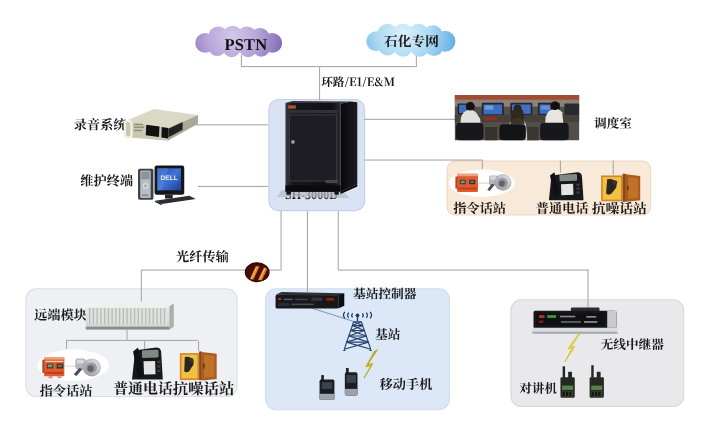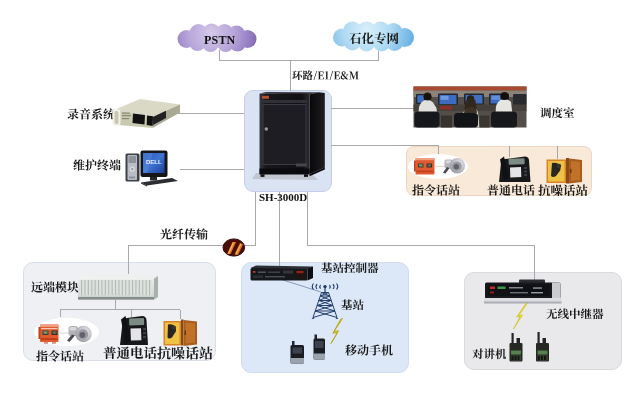--- a/index.html
+++ b/index.html
@@ -67,22 +67,22 @@
     <circle cx="352.5" cy="31.0" r="9.5" fill="url(#gb)"></circle>
     <circle cx="366.5" cy="31.0" r="9.5" fill="url(#gb)"></circle>
     <circle cx="380.5" cy="31.0" r="9.5" fill="url(#gb)"></circle>
     <circle cx="393.5" cy="32.0" r="9" fill="url(#gb)"></circle>
     <circle cx="404.5" cy="37.5" r="9.5" fill="url(#gb)"></circle>
     <circle cx="394.5" cy="42.5" r="8.5" fill="url(#gb)"></circle>
     <circle cx="381.5" cy="43.0" r="8.5" fill="url(#gb)"></circle>
     <circle cx="366.5" cy="43.0" r="8.5" fill="url(#gb)"></circle>
     <circle cx="352.5" cy="42.0" r="8.5" fill="url(#gb)"></circle>
 </svg>
-<div class="lat" style="left:204px;top:32.6px;font-size:12px;letter-spacing:0.2px">PSTN</div>
-<div class="lat" style="left:259px;top:191px;font-size:11px">SH-3000D</div>
+<div class="lat" style="left:204px;top:32.6px;font-size:15px;letter-spacing:0.2px">PSTN</div>
+<div class="lat" style="left:259px;top:172px;font-size:11px">SH-3000D</div>
 <div style="position:absolute;left:349.4px;top:30.2px"><svg width="50" height="12" viewBox="0 0 50 12">
       <path d="M0.5 1.8H9.6L10.5 0.6Q10.5 0.6 10.6 0.7Q10.8 0.9 11.1 1.1Q11.3 1.3 11.6 1.5Q11.9 1.7 12.1 1.9Q12.1 2.1 11.8 2.1H0.6ZM3.6 5.9H10.0V6.3H3.6ZM3.7 10.5H10.0V10.9H3.7ZM9.4 5.9H9.3L10 5.1L11.5 6.3Q11.4 6.4 11.3 6.5Q11.1 6.5 10.9 6.6V11.6Q10.9 11.7 10.7 11.8Q10.5 11.9 10.2 11.9Q9.9 12 9.6 12.0H9.4ZM4.4 1.8H6.2Q5.8 3.2 5 4.5Q4.2 5.9 3 7.1Q1.8 8.3 0.4 9.1L0.3 9.0Q1.1 8.3 1.7 7.4Q2.4 6.5 2.9 5.6Q3.5 4.6 3.8 3.6Q4.2 2.7 4.4 1.8ZM4.6 5.9V11.7Q4.6 11.8 4.3 11.9Q4 12.1 3.4 12.1H3.1V6.3L3.7 5.5L4.8 5.9ZM18.4 0.6 20.3 0.8Q20.3 1 20.2 1.1Q20.1 1.1 19.9 1.2V9.9Q19.9 10.1 20 10.2Q20.2 10.3 20.6 10.3H21.8Q22.2 10.3 22.5 10.3Q22.7 10.3 22.9 10.3Q23 10.3 23.1 10.2Q23.2 10.2 23.3 10.1Q23.4 9.9 23.6 9.4Q23.7 8.9 23.9 8.2H24.1L24.1 10.2Q24.4 10.3 24.5 10.5Q24.6 10.6 24.6 10.8Q24.6 11.2 24.4 11.4Q24.1 11.6 23.5 11.7Q22.9 11.8 21.7 11.8H20.3Q19.6 11.8 19.2 11.6Q18.8 11.5 18.6 11.2Q18.4 10.9 18.4 10.3ZM22.5 2.4 24.1 3.7Q24.1 3.8 24 3.8Q23.8 3.8 23.6 3.8Q23 4.4 22.2 5.1Q21.5 5.9 20.5 6.6Q19.6 7.2 18.5 7.9Q17.4 8.5 16.2 8.9L16.1 8.8Q17.1 8.2 18.1 7.4Q19 6.6 19.9 5.8Q20.7 4.9 21.4 4.0Q22.1 3.2 22.5 2.4ZM14.5 4.4 15.1 3.8 16.4 4.2Q16.3 4.3 16.2 4.4Q16.1 4.4 16 4.5V11.8Q16 11.8 15.8 11.9Q15.6 12 15.3 12.1Q15.1 12.1 14.8 12.1H14.5ZM15.6 0.4 17.7 1.1Q17.7 1.2 17.6 1.3Q17.4 1.3 17.2 1.3Q16.7 2.6 16 3.7Q15.4 4.8 14.6 5.6Q13.8 6.4 12.9 7.1L12.7 7.0Q13.3 6.2 13.9 5.1Q14.4 4.1 14.9 2.9Q15.3 1.7 15.6 0.4ZM33.2 7 34.1 6.2 35.5 7.6Q35.4 7.7 35.3 7.7Q35.2 7.7 35 7.7Q34.6 8.1 34 8.6Q33.4 9.1 32.7 9.5Q32.1 9.9 31.5 10.2L31.4 10.2Q31.7 9.8 32 9.4Q32.2 9 32.5 8.6Q32.8 8.2 33 7.8Q33.2 7.3 33.4 7.0ZM32.3 0.8Q32.2 1 32.1 1.0Q32 1.1 31.7 1.1L31.8 0.8Q31.7 1.2 31.5 1.9Q31.4 2.5 31.1 3.3Q30.9 4 30.7 4.8Q30.5 5.5 30.3 6.2Q30.1 6.9 29.9 7.4H30.0L29.4 8.1L28 7.2Q28.1 7 28.4 6.9Q28.6 6.8 28.8 6.7L28.3 7.2Q28.5 6.7 28.8 6.0Q29 5.3 29.2 4.5Q29.5 3.7 29.7 2.9Q29.9 2.1 30.1 1.4Q30.2 0.7 30.3 0.3ZM28 9.1Q29.6 9.1 30.7 9.3Q31.8 9.6 32.4 10.0Q33.1 10.4 33.4 10.8Q33.7 11.2 33.7 11.6Q33.7 11.9 33.5 12.1Q33.2 12.3 32.8 12.2Q32.4 11.8 31.8 11.4Q31.2 10.9 30.6 10.5Q29.9 10.1 29.2 9.8Q28.5 9.5 27.9 9.3ZM33.9 7.0V7.4H29.6L29.4 7.0ZM35.5 3.8Q35.5 3.8 35.6 3.9Q35.8 4 36 4.2Q36.3 4.4 36.5 4.6Q36.8 4.8 37 5.0Q37 5.2 36.6 5.2H25.6L25.5 4.9H34.7ZM34.5 1.4Q34.5 1.4 34.6 1.5Q34.8 1.6 35 1.8Q35.2 2 35.5 2.2Q35.7 2.4 35.9 2.6Q35.9 2.8 35.6 2.8H26.3L26.2 2.4H33.7ZM44 3.1Q45 4.1 45.7 5.0Q46.3 5.9 46.6 6.7Q46.9 7.5 46.9 8.1Q47 8.7 46.8 9.1Q46.7 9.4 46.4 9.5Q46.2 9.5 45.9 9.2Q45.8 8.6 45.6 7.8Q45.4 7.1 45.2 6.3Q44.9 5.4 44.6 4.6Q44.2 3.8 43.8 3.2ZM47.4 2.5Q47.4 2.6 47.3 2.7Q47.2 2.8 46.9 2.8Q46.7 3.7 46.4 4.7Q46.1 5.8 45.7 6.8Q45.3 7.9 44.6 8.9Q44 9.8 43.1 10.6L43 10.5Q43.5 9.6 44 8.6Q44.4 7.5 44.7 6.4Q45 5.3 45.2 4.2Q45.4 3.1 45.5 2.1ZM40.3 3.1Q41.4 3.9 42.1 4.7Q42.8 5.5 43.2 6.3Q43.5 7 43.6 7.5Q43.7 8.1 43.6 8.4Q43.4 8.8 43.2 8.8Q43 8.9 42.6 8.6Q42.5 8.1 42.3 7.4Q42 6.7 41.7 5.9Q41.4 5.2 41 4.5Q40.6 3.8 40.2 3.2ZM44.2 2.5Q44.2 2.7 44.1 2.7Q44 2.8 43.7 2.8Q43.5 3.7 43.3 4.7Q43 5.6 42.6 6.7Q42.2 7.7 41.6 8.6Q41.1 9.6 40.3 10.3L40.1 10.2Q40.6 9.3 41 8.3Q41.4 7.3 41.6 6.2Q41.9 5.1 42 4.1Q42.2 3 42.2 2.1ZM47.3 1.3 48 0.5 49.4 1.6Q49.3 1.7 49.2 1.7Q49 1.8 48.9 1.8V10.5Q48.9 10.9 48.7 11.3Q48.6 11.6 48.2 11.8Q47.7 12.1 46.8 12.1Q46.8 11.8 46.7 11.6Q46.6 11.3 46.4 11.2Q46.2 11 46 10.9Q45.7 10.8 45.1 10.7V10.5Q45.1 10.5 45.3 10.5Q45.6 10.6 46 10.6Q46.3 10.6 46.6 10.6Q47 10.6 47.1 10.6Q47.3 10.6 47.4 10.6Q47.4 10.5 47.4 10.3V1.3ZM40 11.6Q40 11.7 39.9 11.8Q39.7 11.9 39.5 12.0Q39.2 12.1 38.9 12.1H38.6V1.3V0.6L40.1 1.3H48.0V1.6H40.0Z" fill="#1a1a1a"></path>
     </svg></div>
 <div style="position:absolute;left:291.8px;top:66px"><svg width="67" height="10" viewBox="0 0 67 10">
       <path d="M7.7 1.5Q7.4 2.9 6.9 4.1Q6.3 5.4 5.4 6.5Q4.5 7.5 3.4 8.4L3.3 8.3Q3.9 7.6 4.3 6.8Q4.8 6 5.2 5.0Q5.6 4.1 5.9 3.2Q6.2 2.2 6.4 1.3H7.7ZM7.7 3.8Q7.7 3.9 7.4 4.0V9.8Q7.3 9.9 7.1 10.0Q6.8 10.2 6.3 10.2L6.1 10.2V3.4ZM7.7 4.3Q8.6 4.7 9.1 5.1Q9.6 5.5 9.9 5.9Q10.1 6.3 10.1 6.6Q10.2 7 10 7.2Q9.9 7.4 9.6 7.4Q9.4 7.5 9.1 7.2Q9 6.9 8.8 6.5Q8.7 6.1 8.5 5.7Q8.3 5.4 8.1 5.0Q7.8 4.7 7.6 4.4ZM9 0.5Q9 0.5 9.1 0.6Q9.2 0.7 9.4 0.8Q9.6 1 9.8 1.1Q10 1.3 10.2 1.5Q10.1 1.5 10.1 1.6Q10 1.6 9.9 1.6H4.5L4.4 1.3H8.3ZM2.8 1.4V7.4L1.6 7.7V1.4ZM0.2 7.8Q0.6 7.7 1.2 7.5Q1.9 7.2 2.7 6.9Q3.5 6.6 4.3 6.3L4.4 6.4Q3.9 6.8 3.1 7.4Q2.3 8 1.2 8.8Q1.2 9 1 9.1ZM3.5 3.5Q3.5 3.5 3.6 3.7Q3.8 3.8 4 4.0Q4.2 4.3 4.4 4.5Q4.3 4.6 4.1 4.6H0.6L0.5 4.3H3.0ZM3.3 0.6Q3.3 0.6 3.4 0.7Q3.5 0.8 3.7 0.9Q3.9 1.1 4 1.2Q4.2 1.4 4.4 1.5Q4.3 1.7 4.1 1.7H0.4L0.3 1.4H2.7ZM15.8 9.1H19.1V9.4H15.8ZM16.5 1.7H19.0V2.0H16.3ZM18.5 1.7H18.4L19 1.1L20.1 2.0Q20 2.1 19.9 2.2Q19.8 2.2 19.6 2.2Q19 3.7 17.7 4.9Q16.4 6 14.3 6.6L14.2 6.5Q15.3 5.9 16.1 5.2Q17 4.5 17.6 3.6Q18.2 2.7 18.5 1.7ZM16.2 2.0Q16.6 2.8 17.2 3.5Q17.9 4.1 18.8 4.5Q19.7 4.9 20.8 5.2L20.8 5.3Q20.4 5.4 20.2 5.7Q20 6 20 6.4Q18.9 6 18.2 5.4Q17.4 4.8 16.9 4.0Q16.5 3.2 16.1 2.2ZM15.3 6.4V6.0L16.6 6.4H18.3L18.9 5.8L20 6.6Q19.9 6.7 19.8 6.7Q19.7 6.8 19.6 6.8V9.9Q19.6 9.9 19.3 10.0Q19 10.1 18.6 10.1H18.4V6.7H16.5V9.9Q16.5 10 16.2 10.1Q16 10.2 15.5 10.2H15.3ZM16.5 0.3 18 0.8Q18 0.9 17.9 1.0Q17.8 1 17.6 1.0Q17.1 2.2 16.4 3.0Q15.7 3.8 14.8 4.3L14.7 4.2Q15.2 3.5 15.7 2.5Q16.2 1.5 16.5 0.3ZM11.8 1.1H14.3V1.4H11.8ZM11.8 3.6H14.3V3.9H11.8ZM13.7 1.1H13.6L14.1 0.5L15.2 1.4Q15.1 1.4 15 1.5Q14.9 1.5 14.8 1.6V4.0Q14.8 4 14.6 4.1Q14.5 4.1 14.2 4.2Q14 4.2 13.9 4.2H13.7ZM12.6 3.6H13.7V8.6L12.6 8.8ZM11.3 4.9 12.4 5.0Q12.4 5.1 12.4 5.1Q12.3 5.2 12.2 5.2V8.6L11.3 8.9ZM13 5.6H13.8L14.4 4.8Q14.4 4.8 14.5 5.0Q14.7 5.1 14.9 5.3Q15.1 5.6 15.3 5.8Q15.2 5.9 15 5.9H13.0ZM10.7 8.8Q11 8.7 11.8 8.6Q12.5 8.4 13.4 8.2Q14.3 8 15.3 7.8L15.3 7.9Q14.7 8.3 13.7 8.7Q12.8 9.2 11.4 9.8Q11.4 10 11.2 10.1ZM11.3 1.1V0.6L12.5 1.1H12.3V4.1Q12.3 4.1 12.1 4.3Q11.9 4.4 11.5 4.4H11.3ZM21.2 11.1 24.4 0.9H25.0L21.9 11.1ZM25.7 9.2V8.9L27.3 8.7H27.4V9.2ZM26.7 9.2Q26.7 8.3 26.7 7.4Q26.7 6.5 26.7 5.6V5.1Q26.7 4.2 26.7 3.3Q26.7 2.4 26.7 1.5H28.2Q28.2 2.4 28.2 3.3Q28.2 4.2 28.2 5.2V5.5Q28.2 6.5 28.2 7.4Q28.2 8.3 28.2 9.2ZM27.4 9.2V8.9H31.4L30.7 9.2L31.2 7.2H31.8L31.7 9.2ZM27.4 5.5V5.1H30.0V5.5ZM29.9 6.5 29.7 5.4V5.1L29.9 4.0H30.4V6.5ZM25.7 1.8V1.5H27.4V2.0H27.3ZM31 3.5 30.5 1.5 31.2 1.9H27.4V1.5H31.5L31.6 3.5ZM32.8 9.2V8.9L34.2 8.7H35.5L36.7 9.0V9.3ZM34.1 9.2Q34.1 8 34.1 6.8V2.1L32.8 2.3V2.0L35.4 1.3L35.6 1.5L35.5 3.1V6.8Q35.5 7.4 35.5 8.0Q35.5 8.6 35.6 9.2ZM37.3 11.1 40.4 0.9H41.1L37.9 11.1ZM41.8 9.2V8.9L43.4 8.7H43.5V9.2ZM42.7 9.2Q42.8 8.3 42.8 7.4Q42.8 6.5 42.8 5.6V5.1Q42.8 4.2 42.8 3.3Q42.8 2.4 42.7 1.5H44.3Q44.3 2.4 44.3 3.3Q44.3 4.2 44.3 5.2V5.5Q44.3 6.5 44.3 7.4Q44.3 8.3 44.3 9.2ZM43.5 9.2V8.9H47.5L46.8 9.2L47.3 7.2H47.8L47.8 9.2ZM43.5 5.5V5.1H46.1V5.5ZM46 6.5 45.8 5.4V5.1L46 4.0H46.5V6.5ZM41.8 1.8V1.5H43.5V2.0H43.4ZM47.1 3.5 46.6 1.5 47.3 1.9H43.5V1.5H47.6L47.6 3.5ZM51.1 9.4Q50.3 9.4 49.7 9.1Q49.2 8.8 48.9 8.4Q48.7 7.9 48.7 7.3Q48.7 6.6 49.1 6.0Q49.6 5.4 50.7 5.0V4.9L50.8 5.1Q50.3 5.5 50.1 6.0Q49.9 6.4 49.9 6.9Q49.9 7.4 50.1 7.8Q50.3 8.2 50.7 8.4Q51.1 8.6 51.7 8.6Q52.2 8.6 52.6 8.5Q53 8.3 53.3 8.0L53.6 8.1H53.5Q53.2 8.5 52.9 8.8Q52.6 9.1 52.1 9.2Q51.6 9.4 51.1 9.4ZM54.1 7.6 53.8 7.5H53.9Q54.2 7 54.4 6.6Q54.6 6.1 54.7 5.6Q54.8 5.1 54.9 4.4H55.6Q55.4 5.1 55.2 5.7Q55 6.2 54.8 6.6Q54.5 7.1 54.1 7.6ZM55.1 4.7 53.9 4.6V4.3H56.4V4.6L55.3 4.7ZM55.3 9.4Q54.8 9.4 54.5 9.3Q54.1 9.2 53.8 8.9Q53.2 8.3 52.8 7.7Q52.3 7.2 51.8 6.7Q51.5 6.2 51.2 5.9Q51 5.6 50.8 5.4Q50.6 5.1 50.3 4.9Q49.9 4.4 49.8 3.9Q49.6 3.5 49.6 3.1Q49.6 2.3 50.2 1.8Q50.8 1.3 51.7 1.3Q52.6 1.3 53.1 1.7Q53.6 2.2 53.6 2.8Q53.6 3.5 53.1 3.9Q52.6 4.4 51.7 4.8V4.9L51.5 4.6Q52 4.2 52.3 3.7Q52.6 3.3 52.6 2.8Q52.6 2.3 52.3 2.0Q52.1 1.7 51.7 1.7Q51.2 1.7 51 2.0Q50.7 2.3 50.7 2.7Q50.7 3 50.8 3.3Q50.9 3.6 51.2 4.0Q51.4 4.2 51.6 4.4Q51.7 4.7 52 5.0Q52.3 5.3 52.7 5.8Q53.2 6.2 53.5 6.6Q53.9 7 54.2 7.3Q54.5 7.7 54.9 8.1Q55.3 8.5 55.8 9.0L55.2 8.8L56.3 8.9L56.3 9.2Q56 9.3 55.8 9.3Q55.5 9.4 55.3 9.4ZM57 9.2V8.9L58.3 8.7H58.5L59.8 8.9V9.2ZM57.1 1.8V1.5H58.7V2.0H58.6ZM58.1 9.2 58.2 1.5H58.5L58.6 5.5V9.2ZM61.2 9.2 58.4 1.9H58.3V1.5H59.7L62.1 7.7H61.8L61.9 7.5L64.2 1.5H64.8V1.9H64.5L64.4 2.2L61.7 9.2ZM63.3 9.2V8.9L64.9 8.7H65.1L66.7 8.9V9.2ZM64.2 9.2Q64.2 8.3 64.2 7.4Q64.2 6.6 64.2 5.8L64.3 1.5H65.8Q65.7 2.4 65.7 3.3Q65.7 4.2 65.7 5.1V5.6Q65.7 6.5 65.7 7.4Q65.7 8.3 65.8 9.2ZM65 2.0V1.5H66.7V1.8L65.1 2.0Z" fill="#1a1a1a"></path>
     </svg></div>
 <div style="position:absolute;left:67.3px;top:105.6px"><svg width="48" height="12" viewBox="0 0 48 12">
       <path d="M7.7 1.1 8.3 0.4 9.7 1.4Q9.6 1.5 9.6 1.6Q9.5 1.6 9.3 1.6L9.1 4.9H7.6L7.8 1.1ZM8.5 2.9V3.3H2.3L2.1 2.9ZM8.6 1.1V1.4H1.9L1.8 1.1ZM0.5 9.3Q1 9.1 1.9 8.8Q2.7 8.5 3.8 8.0Q4.8 7.5 6 7.0L6 7.2Q5.4 7.7 4.4 8.5Q3.3 9.3 1.8 10.4Q1.8 10.6 1.6 10.7ZM1.9 5.4Q2.8 5.5 3.3 5.8Q3.9 6 4.1 6.3Q4.3 6.6 4.3 6.9Q4.3 7.2 4.1 7.4Q3.9 7.6 3.7 7.7Q3.4 7.7 3 7.5Q3 7.1 2.8 6.8Q2.6 6.4 2.3 6.1Q2.1 5.7 1.8 5.5ZM10.9 6.3Q10.8 6.4 10.7 6.5Q10.6 6.5 10.4 6.4Q10.1 6.6 9.6 6.9Q9.2 7.1 8.8 7.3Q8.3 7.5 7.8 7.7L7.7 7.6Q8 7.3 8.3 6.9Q8.7 6.4 8.9 6.0Q9.2 5.6 9.4 5.3ZM6.6 4.9Q6.9 6 7.5 6.7Q8 7.5 8.7 8.0Q9.3 8.5 10.1 8.8Q10.9 9.2 11.6 9.4L11.6 9.5Q11.1 9.6 10.9 10.0Q10.6 10.3 10.5 10.8Q9.5 10.3 8.7 9.5Q8 8.8 7.4 7.7Q6.9 6.6 6.5 5.0ZM6.7 9.9Q6.7 10.4 6.5 10.7Q6.4 11.1 6 11.3Q5.6 11.6 4.8 11.6Q4.8 11.3 4.7 11.0Q4.7 10.8 4.5 10.6Q4.4 10.5 4.1 10.4Q3.9 10.2 3.4 10.2V10.0Q3.4 10 3.6 10.0Q3.8 10 4.1 10.0Q4.4 10.1 4.6 10.1Q4.9 10.1 5 10.1Q5.1 10.1 5.2 10.0Q5.3 10 5.3 9.9V4.7H6.7ZM10.2 3.7Q10.2 3.7 10.3 3.8Q10.5 3.9 10.7 4.1Q10.9 4.3 11.2 4.5Q11.5 4.7 11.7 4.9Q11.6 5.1 11.3 5.1H0.6L0.5 4.7H9.3ZM16.9 0.3Q17.7 0.3 18.2 0.5Q18.6 0.7 18.8 0.9Q18.9 1.2 18.9 1.4Q18.9 1.7 18.7 1.9Q18.5 2 18.2 2.1Q17.9 2.1 17.6 1.9Q17.5 1.5 17.3 1.1Q17.1 0.7 16.8 0.4ZM21.5 2.9Q21.4 3 21.3 3.0Q21.2 3.1 21 3.1Q20.7 3.4 20.4 3.7Q20 4 19.6 4.4Q19.2 4.7 18.8 5.0H18.7Q18.9 4.6 19 4.1Q19.2 3.6 19.3 3.2Q19.5 2.7 19.6 2.3ZM15.3 2.3Q16 2.6 16.5 2.9Q16.9 3.2 17.1 3.6Q17.2 3.9 17.1 4.2Q17.1 4.5 16.9 4.7Q16.7 4.8 16.4 4.8Q16.1 4.8 15.8 4.5Q15.8 4.2 15.7 3.8Q15.6 3.4 15.4 3.0Q15.3 2.7 15.1 2.4ZM22.1 3.8Q22.1 3.8 22.2 3.9Q22.4 4.1 22.6 4.2Q22.8 4.4 23.1 4.6Q23.3 4.8 23.5 5.0Q23.5 5.1 23.4 5.1Q23.3 5.2 23.2 5.2H12.6L12.5 4.9H21.3ZM21.6 1.0Q21.6 1 21.8 1.2Q21.9 1.3 22.2 1.4Q22.4 1.6 22.6 1.8Q22.9 2 23.1 2.2Q23 2.4 22.7 2.4H13.2L13.1 2.0H20.9ZM19.9 6.4 20.6 5.7 22 6.8Q22 6.8 21.8 6.9Q21.7 7 21.5 7.0V11.1Q21.5 11.1 21.3 11.2Q21.1 11.4 20.8 11.5Q20.6 11.5 20.3 11.5H20.1V6.4ZM15.9 11.1Q15.9 11.2 15.8 11.3Q15.6 11.4 15.3 11.5Q15.1 11.6 14.7 11.6H14.5V6.4V5.8L16 6.4H21.0V6.8H15.9ZM20.8 10.4V10.7H15.1V10.4ZM20.8 8.4V8.7H15.1V8.4ZM30.7 10.1Q30.7 10.6 30.6 10.9Q30.4 11.2 30.1 11.4Q29.7 11.6 28.9 11.7Q28.9 11.4 28.8 11.2Q28.8 10.9 28.7 10.8Q28.6 10.7 28.4 10.6Q28.2 10.5 27.7 10.4V10.2Q27.7 10.2 27.9 10.2Q28.1 10.3 28.3 10.3Q28.5 10.3 28.7 10.3Q28.9 10.3 29 10.3Q29.1 10.3 29.2 10.3Q29.2 10.2 29.2 10.1V6.7H30.7ZM33.9 3.8Q33.8 3.9 33.6 3.9Q33.4 3.9 33.1 3.8L33.5 3.7Q33.1 4 32.5 4.3Q31.8 4.7 31 5.0Q30.2 5.3 29.3 5.7Q28.5 6 27.6 6.3Q26.7 6.6 25.9 6.8V6.6H26.5Q26.5 7.2 26.3 7.5Q26.1 7.9 25.9 8.0L25.2 6.4Q25.2 6.4 25.4 6.4Q25.7 6.4 25.8 6.3Q26.5 6.1 27.2 5.8Q28 5.5 28.7 5.1Q29.5 4.7 30.2 4.2Q30.9 3.8 31.5 3.4Q32.1 3 32.4 2.6ZM30.8 2.5Q30.8 2.6 30.6 2.6Q30.4 2.7 30.1 2.6L30.6 2.5Q30.2 2.7 29.7 2.9Q29.2 3.1 28.7 3.3Q28.1 3.6 27.5 3.7Q26.9 3.9 26.4 4.0V3.9H27.0Q27 4.5 26.8 4.8Q26.7 5.1 26.4 5.2L25.8 3.7Q25.8 3.7 25.9 3.7Q26.1 3.7 26.2 3.6Q26.6 3.5 27 3.3Q27.5 3 27.9 2.7Q28.4 2.4 28.7 2.1Q29.1 1.8 29.3 1.6ZM25.7 6.5Q26.2 6.5 27 6.5Q27.8 6.5 28.9 6.5Q29.9 6.4 31.1 6.4Q32.3 6.3 33.6 6.3L33.6 6.5Q32.4 6.7 30.5 7.0Q28.5 7.4 26.1 7.7ZM26.2 3.9Q26.6 3.9 27.4 3.9Q28.2 3.9 29.3 3.9Q30.3 3.8 31.4 3.8L31.4 4.0Q30.6 4.2 29.4 4.5Q28.1 4.8 26.5 5.1ZM34.7 1.7Q34.6 1.8 34.4 1.8Q34.2 1.8 33.9 1.6Q33 1.8 31.9 1.9Q30.8 2 29.6 2.1Q28.4 2.1 27.2 2.2Q25.9 2.2 24.8 2.2L24.7 2.0Q25.8 1.9 27 1.7Q28.2 1.5 29.4 1.3Q30.6 1 31.6 0.8Q32.6 0.5 33.4 0.3ZM31.7 5.1Q32.8 5.2 33.5 5.5Q34.2 5.9 34.6 6.2Q34.9 6.6 35 7.0Q35.1 7.4 35 7.6Q34.9 7.9 34.6 8.0Q34.3 8.1 33.9 7.9Q33.8 7.4 33.4 6.9Q33 6.4 32.5 5.9Q32.1 5.5 31.6 5.2ZM28.7 8.7Q28.6 8.8 28.5 8.9Q28.4 8.9 28.2 8.9Q27.8 9.3 27.2 9.7Q26.7 10.2 26 10.6Q25.3 11 24.5 11.3L24.4 11.1Q25 10.7 25.5 10.1Q26 9.5 26.4 8.9Q26.8 8.3 27.1 7.8ZM31.4 7.9Q32.6 8.1 33.3 8.5Q34.1 8.8 34.4 9.3Q34.8 9.7 34.9 10.1Q35 10.5 34.8 10.8Q34.7 11 34.4 11.1Q34.1 11.2 33.7 11.0Q33.6 10.6 33.3 10.2Q33.1 9.8 32.7 9.4Q32.4 9 32 8.6Q31.7 8.3 31.3 8.0ZM45.5 5.1Q45.5 5.2 45.5 5.4Q45.5 5.5 45.5 5.6V9.8Q45.5 9.9 45.5 9.9Q45.6 10 45.7 10.0H46.1Q46.2 10 46.3 10.0Q46.4 10 46.5 10.0Q46.6 10 46.6 9.9Q46.7 9.9 46.7 9.8Q46.8 9.7 46.9 9.3Q47.1 8.8 47.2 8.3H47.3L47.4 9.9Q47.6 10 47.7 10.2Q47.7 10.3 47.7 10.5Q47.7 10.7 47.6 10.9Q47.4 11.1 47 11.2Q46.6 11.3 45.9 11.3H45.3Q44.8 11.3 44.5 11.1Q44.3 11 44.2 10.8Q44.1 10.5 44.1 10.1V5.1ZM43.3 6.6Q43.3 7.2 43.2 7.7Q43.2 8.3 42.9 8.8Q42.7 9.4 42.2 9.9Q41.7 10.4 41 10.9Q40.2 11.3 39.1 11.6L39 11.5Q39.9 11 40.5 10.4Q41.1 9.8 41.4 9.2Q41.7 8.6 41.8 7.9Q41.9 7.3 41.9 6.7V5.2H43.3ZM41.1 3.5Q41.1 3.6 40.9 3.7Q40.7 3.7 40.4 3.6L40.8 3.5Q40.5 3.9 40.1 4.4Q39.6 4.9 39.1 5.5Q38.6 6 38.1 6.5Q37.5 6.9 37 7.2L37 7.1H37.7Q37.6 7.7 37.5 8.0Q37.3 8.3 37.1 8.4L36.5 6.9Q36.5 6.9 36.6 6.9Q36.8 6.8 36.9 6.8Q37.2 6.5 37.6 6.0Q38 5.5 38.4 4.9Q38.8 4.2 39.1 3.7Q39.4 3.1 39.6 2.6ZM40 1.1Q39.9 1.3 39.8 1.3Q39.6 1.4 39.3 1.3L39.7 1.2Q39.4 1.7 38.9 2.3Q38.4 2.9 37.9 3.4Q37.3 4 36.9 4.3L36.8 4.2H37.5Q37.5 4.7 37.3 5.1Q37.1 5.4 36.9 5.5L36.3 4.0Q36.3 4 36.5 3.9Q36.6 3.9 36.7 3.9Q36.9 3.6 37.1 3.2Q37.4 2.8 37.6 2.3Q37.8 1.8 38 1.3Q38.2 0.8 38.3 0.5ZM36.5 9.4Q36.9 9.3 37.6 9.2Q38.3 9.1 39.2 8.9Q40 8.7 40.9 8.5L40.9 8.6Q40.3 9 39.5 9.5Q38.6 10.1 37.4 10.8Q37.3 11 37.1 11.1ZM36.7 7.0Q37.1 7 37.7 6.9Q38.3 6.9 39.1 6.8Q39.9 6.7 40.8 6.6L40.8 6.8Q40.3 7 39.3 7.4Q38.3 7.9 37.2 8.3ZM36.6 4.1Q36.9 4.1 37.4 4.1Q37.8 4.1 38.5 4.1Q39.1 4.1 39.7 4.0V4.2Q39.3 4.4 38.6 4.7Q37.9 5 37 5.3ZM44.6 3.3Q44.6 3.4 44.4 3.4Q44.3 3.5 43.9 3.4L44.3 3.3Q44 3.7 43.4 4.0Q42.9 4.4 42.2 4.8Q41.6 5.1 41.1 5.3V5.2H41.7Q41.7 5.7 41.5 6.1Q41.4 6.5 41.1 6.6L40.5 5.0Q40.5 5 40.6 5.0Q40.8 4.9 40.9 4.9Q41.2 4.8 41.5 4.5Q41.8 4.2 42.1 3.9Q42.4 3.5 42.6 3.2Q42.8 2.9 43 2.6ZM42.6 0.4Q43.4 0.4 43.9 0.6Q44.4 0.9 44.5 1.1Q44.7 1.4 44.7 1.7Q44.7 1.9 44.5 2.1Q44.3 2.3 44 2.3Q43.8 2.4 43.4 2.2Q43.4 1.9 43.2 1.5Q43.1 1.2 42.9 0.9Q42.7 0.6 42.5 0.4ZM40.8 5.1Q41.3 5.1 42.2 5.1Q43 5 44.2 5.0Q45.3 5 46.5 4.9L46.5 5.1Q45.7 5.3 44.3 5.7Q43 6 41.3 6.3ZM44.9 3.6Q45.8 3.9 46.4 4.2Q46.9 4.6 47.1 5.0Q47.4 5.4 47.4 5.7Q47.4 6 47.2 6.3Q47.1 6.5 46.8 6.5Q46.5 6.6 46.2 6.3Q46.1 5.9 45.9 5.4Q45.7 4.9 45.4 4.5Q45.1 4 44.8 3.7ZM46.5 1.4Q46.5 1.4 46.6 1.5Q46.8 1.7 47 1.8Q47.2 2 47.4 2.2Q47.6 2.4 47.8 2.5Q47.7 2.7 47.4 2.7H40.4L40.3 2.4H45.8Z" fill="#1a1a1a"></path>
     </svg></div>
 <div style="position:absolute;left:72.8px;top:157px"><svg width="48" height="12" viewBox="0 0 48 12">

